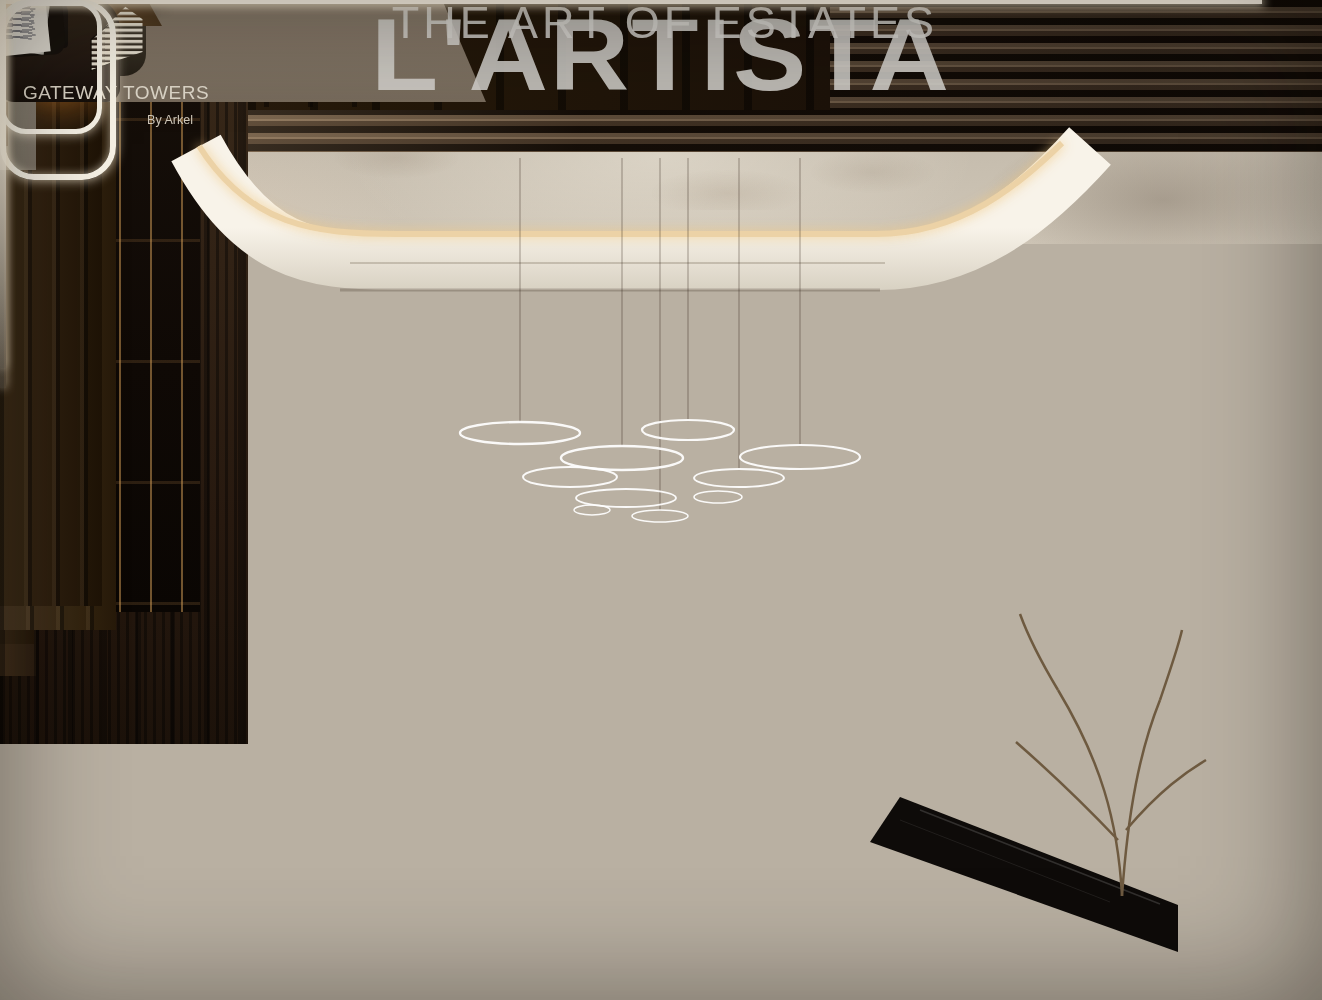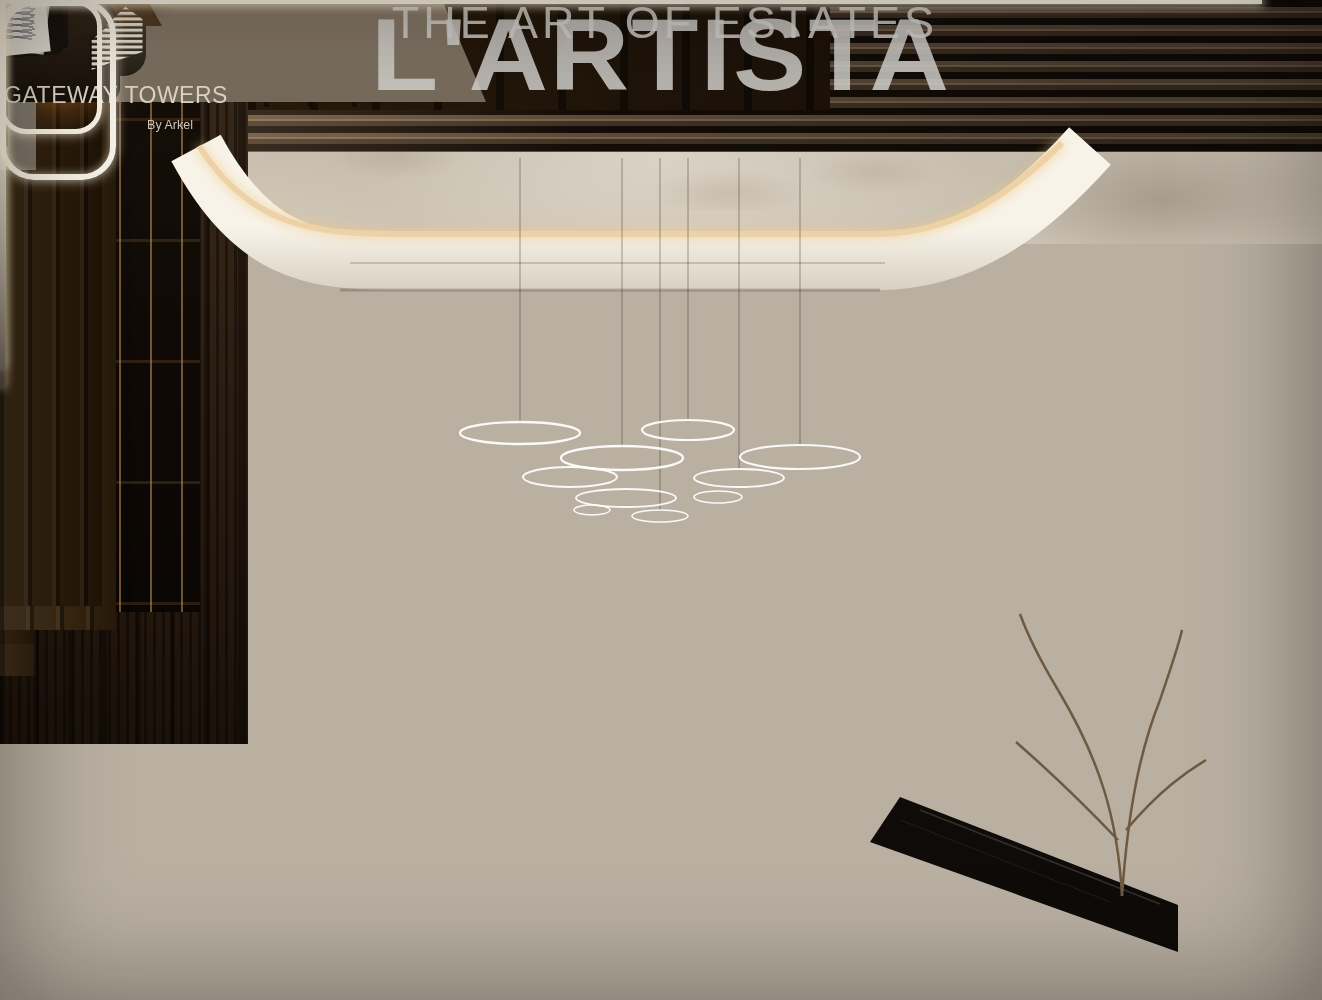--- a/index.html
+++ b/index.html
@@ -42,21 +42,21 @@
   .flame{filter:blur(1.6px);
     background:radial-gradient(closest-side at 50% 72%, #ffeec2 0%, #ffc25e 38%, #ff8d1f 62%, rgba(190,60,5,0) 100%);
     border-radius:50% 50% 50% 50%/64% 64% 36% 36%;}
   .leaf{border-radius:50%;filter:blur(2.5px);
     background:radial-gradient(closest-side, rgba(116,136,84,.95), rgba(86,104,62,.8) 55%, rgba(60,76,44,0));}
   .panel{box-shadow:inset -5px -6px 10px rgba(0,0,0,.38), 3px 4px 6px rgba(0,0,0,.45);}
   .txt{color:var(--c-watermark);}
   #wm-title{font-weight:700;font-size:110px;letter-spacing:2px;line-height:1;
     transform:scaleY(.92);opacity:.86;white-space:nowrap;}
   #wm-tagline{font-weight:400;font-size:45px;letter-spacing:4px;line-height:1;opacity:.86;white-space:nowrap;}
-  #logo-title{font-size:23px;letter-spacing:.5px;color:#ddd6c8;white-space:nowrap;}
+  #logo-title{font-size:19px;letter-spacing:.5px;color:#ddd6c8;white-space:nowrap;}
   #logo-byline{font-size:12.5px;color:#cfc8ba;}
 </style>
 </head>
 <body>
 
 <div id="stage">
 
   <div class="a" style="left:0;top:756;width:1322px;height:244px;background:
       radial-gradient(420px 160px at 50% 64%, rgba(255,250,238,.35), transparent 75%),
       radial-gradient(300px 120px at 14% 88%, rgba(222,205,185,.4), transparent 75%),

